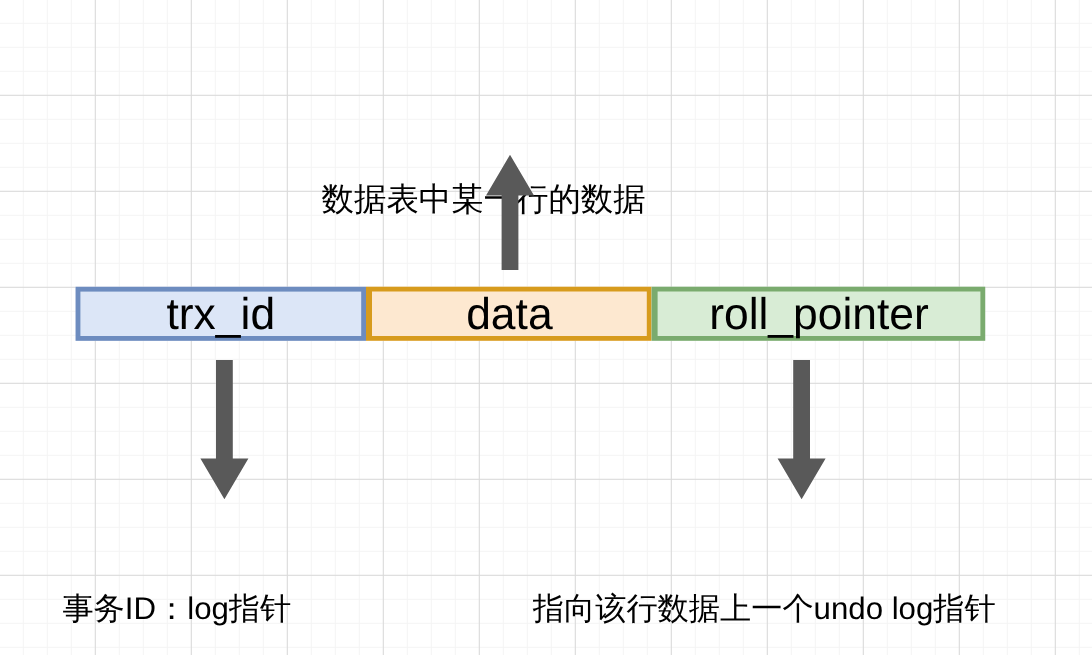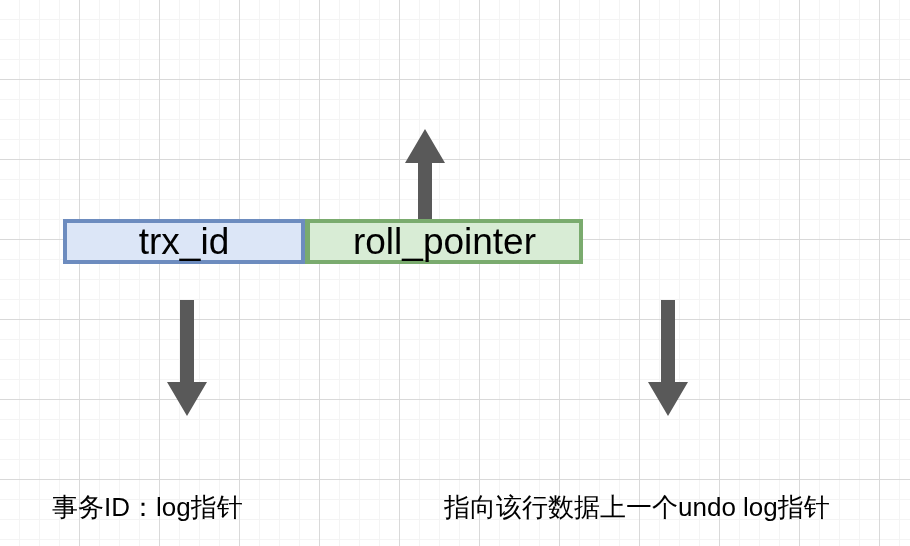--- a/index.html
+++ b/index.html
@@ -32,21 +32,21 @@
     background-position: -1px -1px, -1px -1px, -1px -1px, -1px -1px;
   }
 
   
   .record-row {
     position: absolute;
     left: 63px;
     top: 219px;
     height: 84px;
     display: flex;
-    align-items: flex-start;
+    align-items: center;
   }
 
   .cell {
     box-sizing: border-box;
     display: flex;
     align-items: center;
     justify-content: center;
     font-size: 37px;
     color: #000000;
     letter-spacing: 0px;
@@ -107,28 +107,34 @@
 
   .annotation .line {
     display: block;
   }
 </style>
 </head>
 <body>
 
 <div id="canvas">
 
+  <div class="annotation caption-top">
+    <span class="line">数据表中某一行的数据</span>
+  </div>
 
   <svg class="arrow" style="left:404px; top:129px;" width="42" height="96" viewBox="0 0 42 96">
     <polygon points="21,0 41,34 28,34 28,96 14,96 14,34 1,34" fill="#595959"></polygon>
   </svg>
 
   <div class="record-row">
     <div class="cell cell-trx">
       <span>trx_id</span>
+    </div>
+    <div class="cell cell-data">
+      <span>data</span>
     </div>
     <div class="cell cell-roll">
       <span>roll_pointer</span>
     </div>
   </div>
 
   <svg class="arrow" style="left:166px; top:300px;" width="42" height="116" viewBox="0 0 42 116">
     <polygon points="14,0 28,0 28,82 41,82 21,116 1,82 14,82" fill="#595959"></polygon>
   </svg>
 

